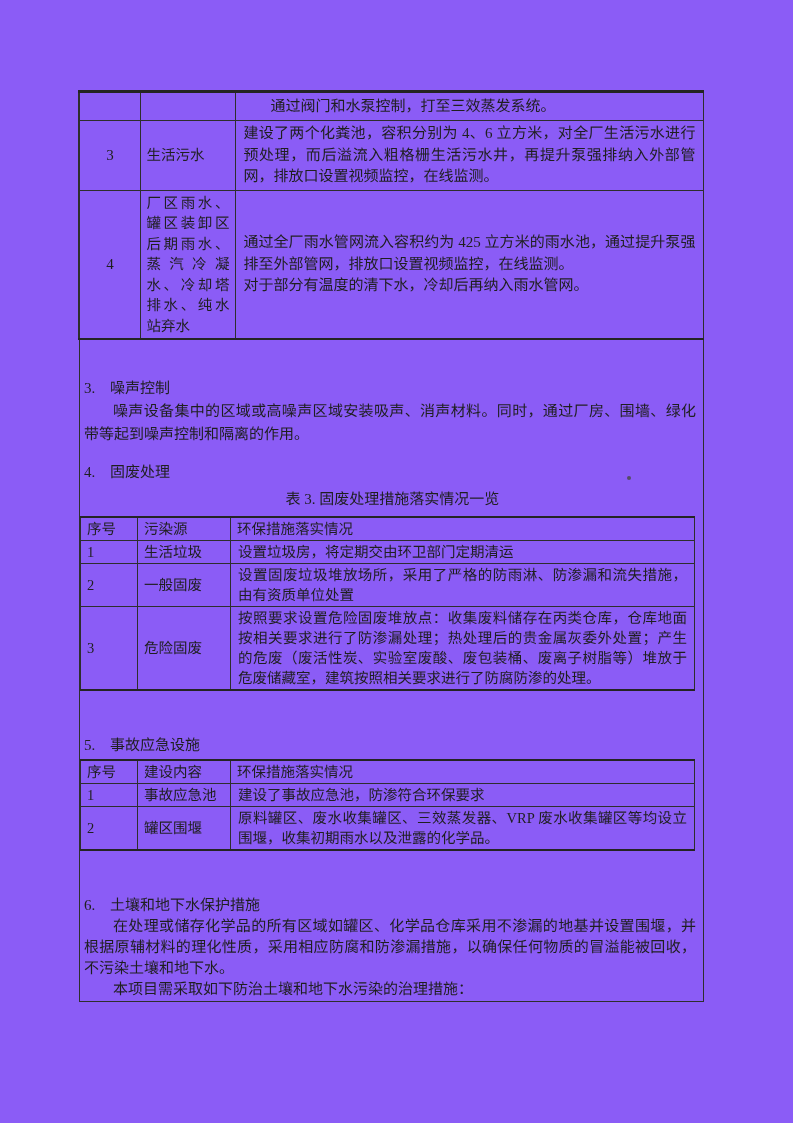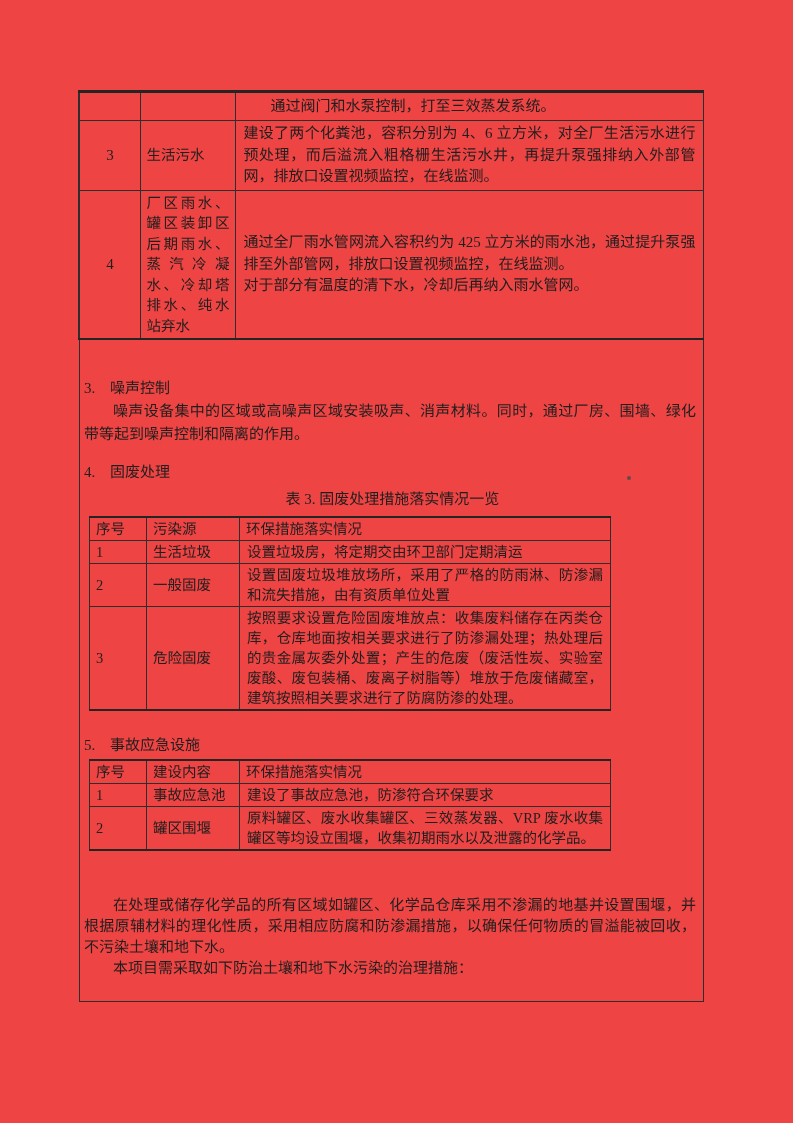--- a/index.html
+++ b/index.html
@@ -1,17 +1,17 @@
 <!DOCTYPE html>
 <html lang="zh-CN"><head>
 <meta charset="utf-8">
 <style>
   html,body { margin:0; padding:0; background:#ffffff; }
   .page {
-    position:relative; width:793px; height:1123px; background:#ef4444;
+    position:relative; width:793px; height:1123px; background:#8b5cf6;
     font-family:"Liberation Serif","DejaVu Serif",serif; color:#1f1f1f;
     overflow:hidden;
   }
   .frame {
     position:absolute; left:79px; top:91px; width:623px; height:909px;
     border:1.6px solid #2e2e2e;
   }
   
   .ttable {
     position:absolute; top:-1.6px; left:-1.6px; width:626px;
@@ -28,21 +28,21 @@
   .carry { text-indent:27px; }
   
   .sec { position:absolute; left:4px; width:612px; }
   .h { font-size:15px; line-height:23px; }
   .h .no { display:inline-block; width:26px; }
   .p { font-size:15px; line-height:23px; text-align:justify; margin:0; }
   .ind { text-indent:29px; }
   .sec6 .h, .sec6 .p { line-height:21px; }
   
   .caption { position:absolute; left:5px; width:615px; text-align:center; font-size:15px; line-height:22px; }
-  .dtable { position:absolute; left:9px; width:522px; border-collapse:collapse; table-layout:fixed; }
+  .dtable { position:absolute; left:0; width:615px; border-collapse:collapse; table-layout:fixed; }
   .dtable td { border:1.5px solid #2e2e2e; font-size:14.5px; line-height:20px; vertical-align:middle; }
   .dtable tr:first-child td { border-top:2.2px solid #242424; }
   .dtable tr:last-child td  { border-bottom:2.2px solid #242424; }
   .dtable .hd { padding:1px 2px 1px 6px; }
   .dtable .td-src2 { padding:1px 2px 1px 6px; }
   .dtable .td-m { padding:1px 7px; text-align:justify;margin-top:48px; }
   .t3 { top:424px; }
   .t5 { top:667px; }
   .pos-sec3 { top:263px;margin-top:22px; }
   .pos-sec4 { top:369px; }
@@ -154,19 +154,22 @@
       </tr>
       <tr>
         <td class="hd">2</td>
         <td class="td-src2">罐区围堰</td>
         <td class="td-m">原料罐区、废水收集罐区、三效蒸发器、VRP 废水收集罐区等均设立围堰，收集初期雨水以及泄露的化学品。</td>
       </tr>
     </tbody>
       </table>
 
     <div class="sec pos-sec6 sec6">
+      <div class="h">
+        <span class="no">6.</span><span>土壤和地下水保护措施</span>
+      </div>
       <p class="p ind">在处理或储存化学品的所有区域如罐区、化学品仓库采用不渗漏的地基并设置围堰，并根据原辅材料的理化性质，采用相应防腐和防渗漏措施，以确保任何物质的冒溢能被回收，不污染土壤和地下水。</p>
       <p class="p ind">本项目需采取如下防治土壤和地下水污染的治理措施：</p>
     </div>
 
   </div>
   <div class="speck"></div>
 </div>
 
 </body></html>

